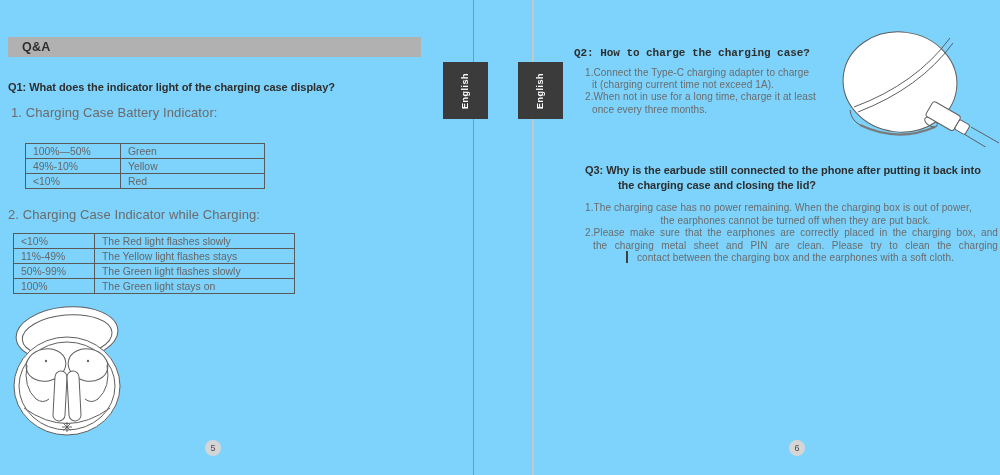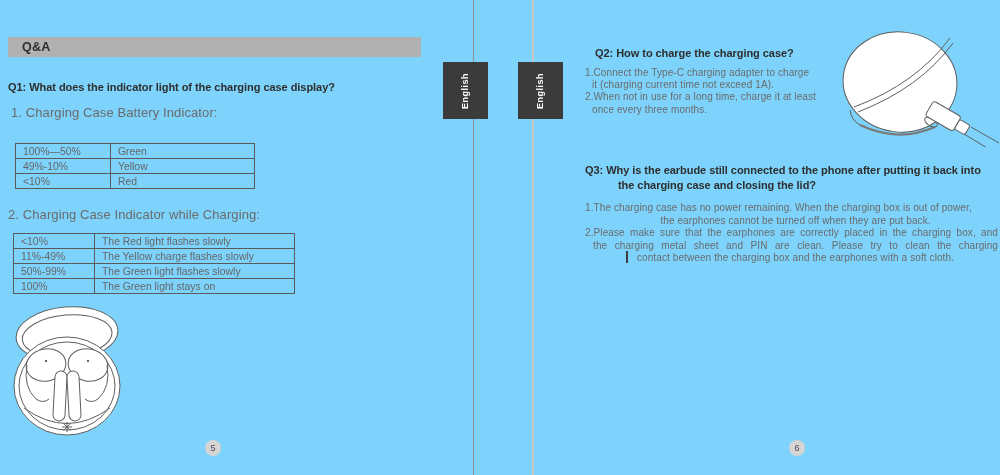--- a/index.html
+++ b/index.html
@@ -37,26 +37,26 @@
   #battery-label{left:11px;top:105px;}
   #charging-label{left:8px;top:207px;}
   table.ind{
     position:absolute;border-collapse:collapse;font-size:10.4px;color:#666;
     table-layout:fixed;
   }
   table.ind td{
     border:1px solid #5a5a5a;height:15px;padding:0 0 0 7px;box-sizing:border-box;
     white-space:nowrap;overflow:hidden;vertical-align:middle;
   }
-  #battery-table{left:15px;top:143px;width:240px;}
+  #battery-table{left:25px;top:143px;width:240px;}
   #battery-table td.c1{width:95px;}
   #charging-table{left:13px;top:233px;width:282px;}
   #charging-table td.c1{width:81px;}
   
-  #q2-heading{left:595px;top:47px;}
+  #q2-heading{left:574px;top:47px;font-family:Liberation Mono, monospace;}
   .text-block{position:absolute;font-size:10px;color:#6b6b6b;letter-spacing:.1px;}
   .text-block .line{white-space:nowrap;line-height:12.2px;height:12.2px;}
   #q2-lines{left:585px;top:67px;}
   #q2-lines .cont{padding-left:7px;}
   #q3-heading-1{left:585px;top:164px;}
   #q3-heading-2{left:618px;top:179px;}
   #q3-lines{left:585px;top:202px;width:413px;}
   #q3-lines .line{line-height:12.5px;height:12.5px;}
   #q3-lines .cont{padding-left:8px;text-align:center;}
   #q3-lines .just{text-align:justify;text-align-last:justify;}
@@ -115,21 +115,21 @@
   <div id="charging-label" class="sub-label">2. Charging Case Indicator while Charging:</div>
 
   <table id="charging-table" class="ind">
     <tbody>
       <tr>
         <td class="c1">&lt;10%</td>
         <td>The Red light flashes slowly</td>
       </tr>
       <tr>
         <td class="c1">11%-49%</td>
-        <td>The Yellow charge flashes slowly</td>
+        <td>The Yellow light flashes stays</td>
       </tr>
       <tr>
         <td class="c1">50%-99%</td>
         <td>The Green light flashes slowly</td>
       </tr>
       <tr>
         <td class="c1">100%</td>
         <td>The Green light stays on</td>
       </tr>
     </tbody>

